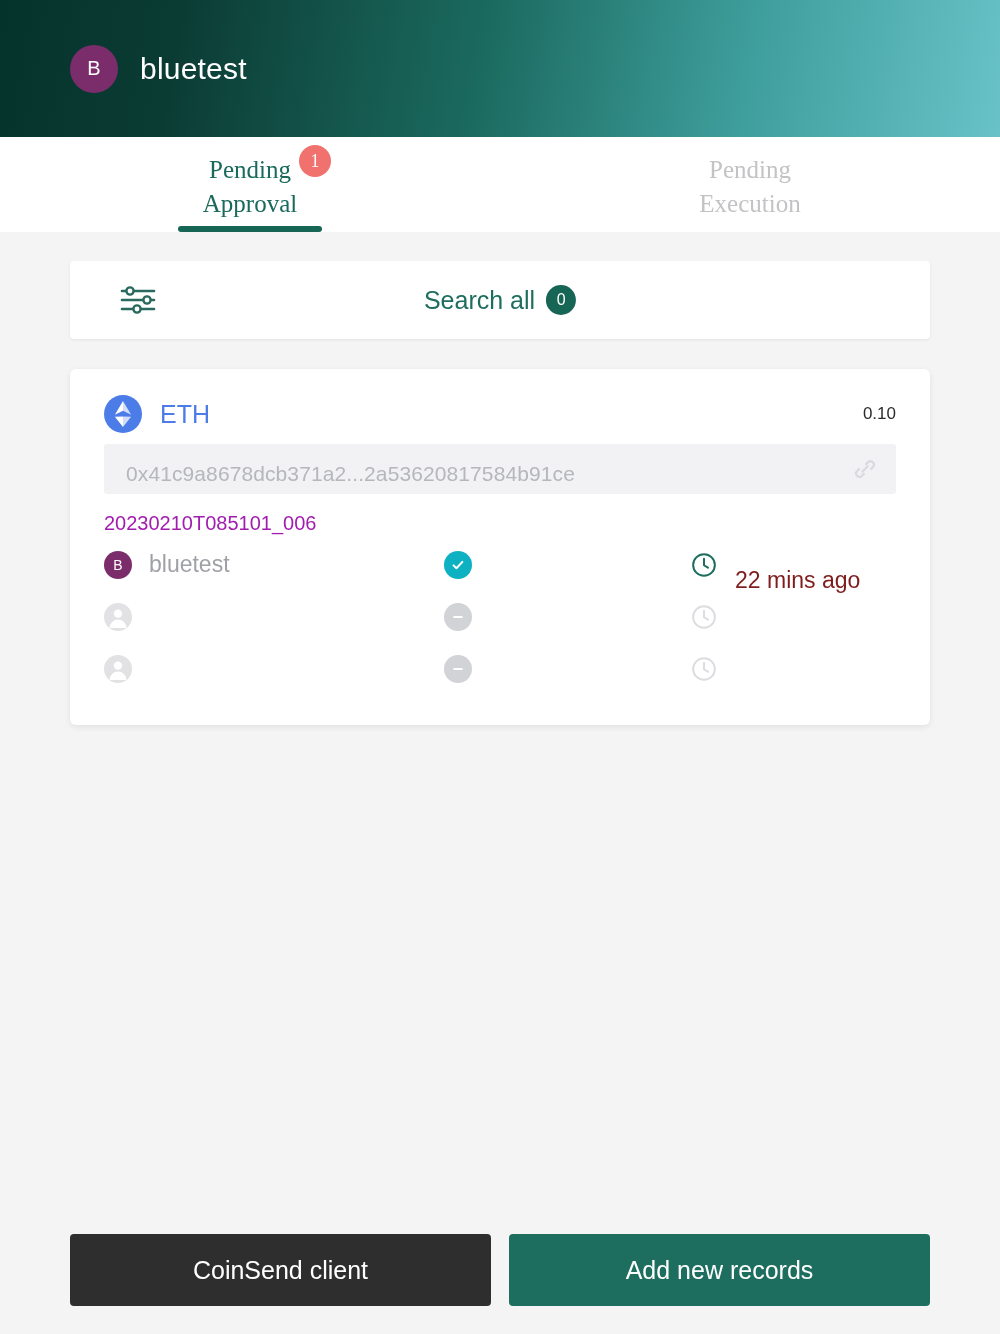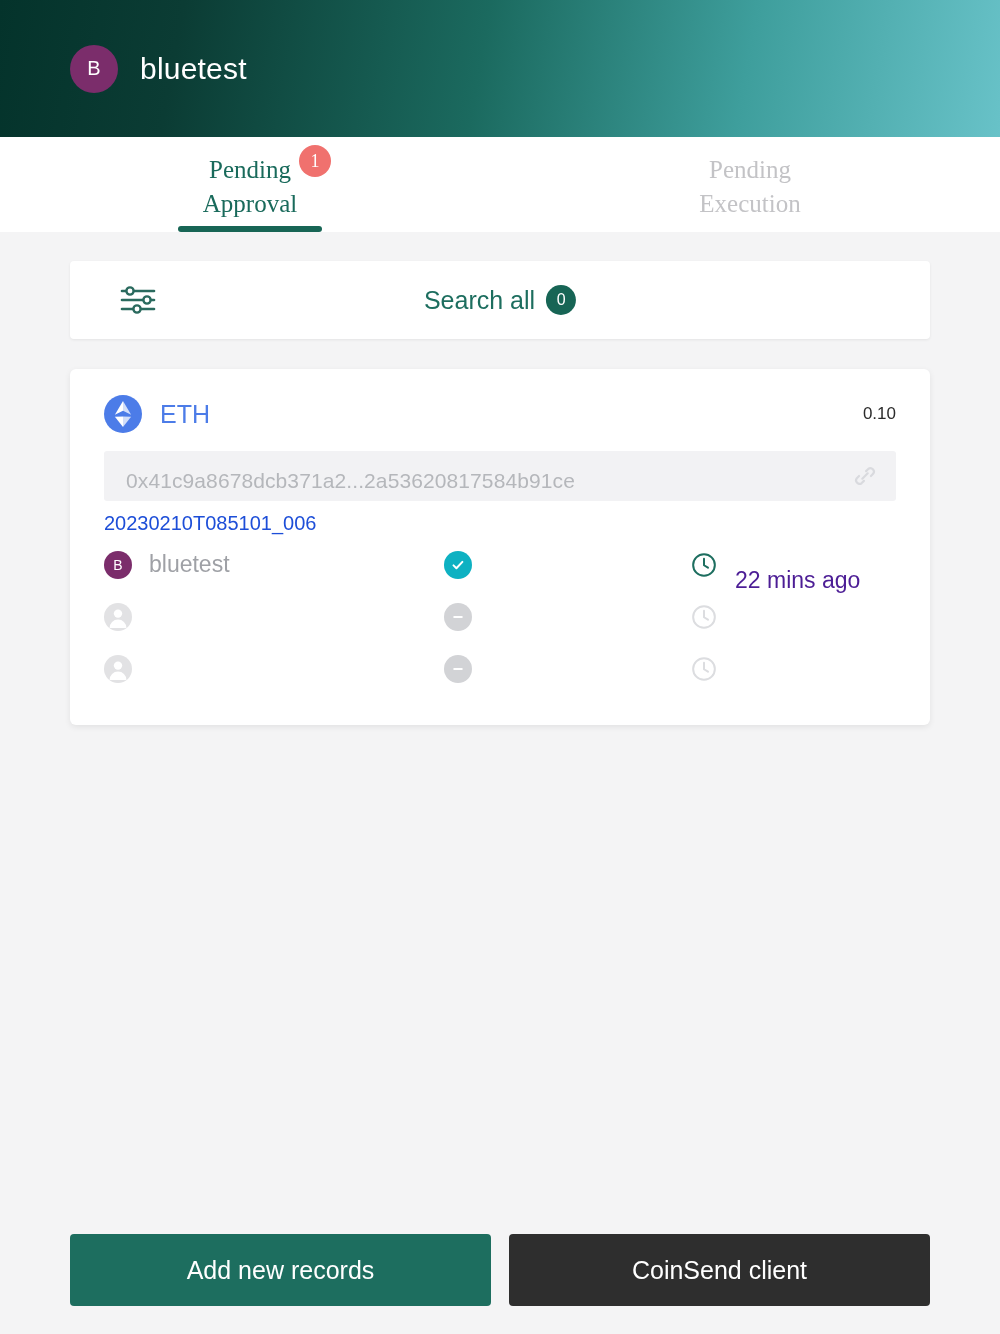--- a/index.html
+++ b/index.html
@@ -133,21 +133,21 @@
   
   .tx-card {
     margin-top: 30px;
     background: #ffffff;
     border-radius: 6px;
     box-shadow: 0 2px 6px rgba(0,0,0,0.08);
     padding: 26px 34px 34px 34px;
   }
   .tx-top {
     display: flex; align-items: center;
-    margin-bottom: 18px;
+    margin-bottom: 11px;
     justify-content: space-between;
   }
   .coin-icon {
     width: 38px; height: 38px; border-radius: 50%;
     background: #4c7ce8;
     display: flex; align-items: center; justify-content: center;
     flex: none;
   }
   .coin-symbol {
     margin-left: 18px;
@@ -167,23 +167,23 @@
     padding: 0 18px 0 22px;
   }
   .addr-text {
     font-size: 21px;
     color: #b5b7bb;
     letter-spacing: 0.1px;
     margin-top: 10px;
   }
   .link-icon { margin-left: auto; display: flex; align-items: center; cursor: pointer; }
   .tx-id {
-    margin-top: 11px;
+    margin-top: 18px;
     font-size: 20px;
-    color: #1d4ed8;
+    color: #a21caf;
   }
 
   .approver-row {
     display: flex; align-items: center;
     height: 45px;
     margin-top: 7px;
   }
   .ap-user { width: 340px; display: flex; align-items: center; }
   .avatar-sm {
     width: 28px; height: 28px; border-radius: 50%;
@@ -206,21 +206,21 @@
   }
   .minus-circle {
     width: 28px; height: 28px; border-radius: 50%;
     background: #d2d3d6;
     display: flex; align-items: center; justify-content: center;
   }
   .ap-time { display: flex; align-items: center; }
   .time-text {
     margin-left: 17px;
     font-size: 23px;
-    color: #4c1d95;
+    color: #7f1d1d;
     margin-top: 31px;
   }
 
   
   .footer {
     position: absolute;
     left: 70px; right: 70px;
     bottom: 28px;
     display: flex;
     gap: 18px;
@@ -382,18 +382,18 @@
             <circle cx="12" cy="12" r="9.3" stroke="#dcdde0" stroke-width="1.7" fill="none"></circle>
             <path d="M12 6.6 V12.2 L15.4 14.3" stroke="#dcdde0" stroke-width="1.7" fill="none" stroke-linecap="round" stroke-linejoin="round"></path>
           </svg>
           <span class="time-text"></span>
         </div>
       </div>
 
     </div>
 
     <div class="footer">
+      <button class="btn btn-secondary">CoinSend client</button>
       <button class="btn btn-primary">Add new records</button>
-      <button class="btn btn-secondary">CoinSend client</button>
     </div>
 
   </div>
 </div>
 
 </body></html>

